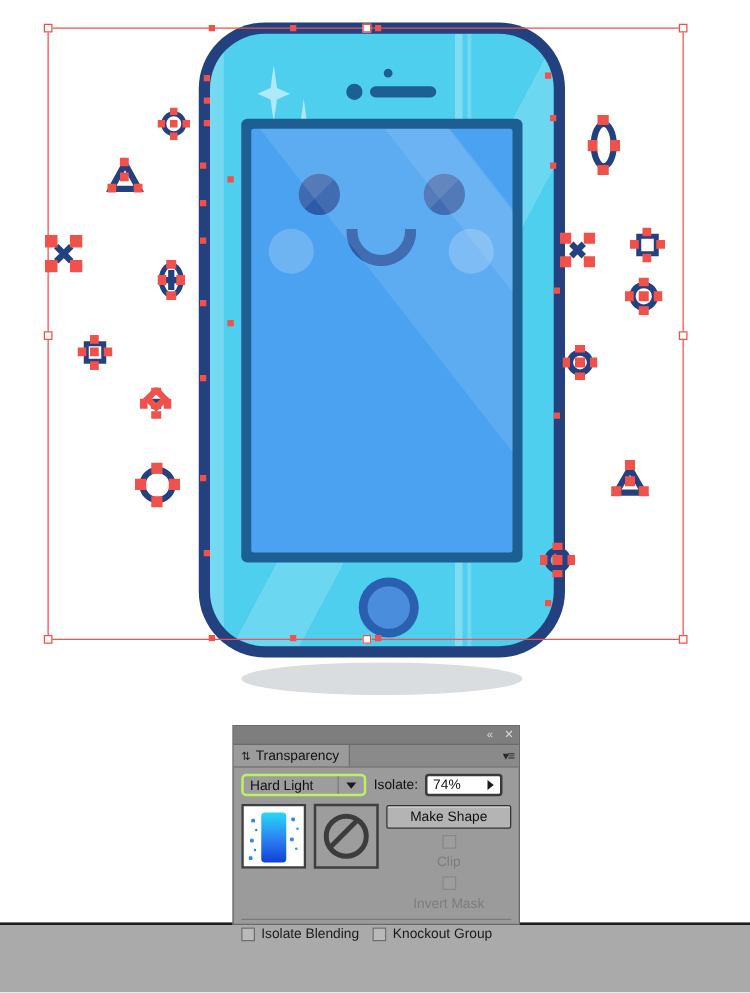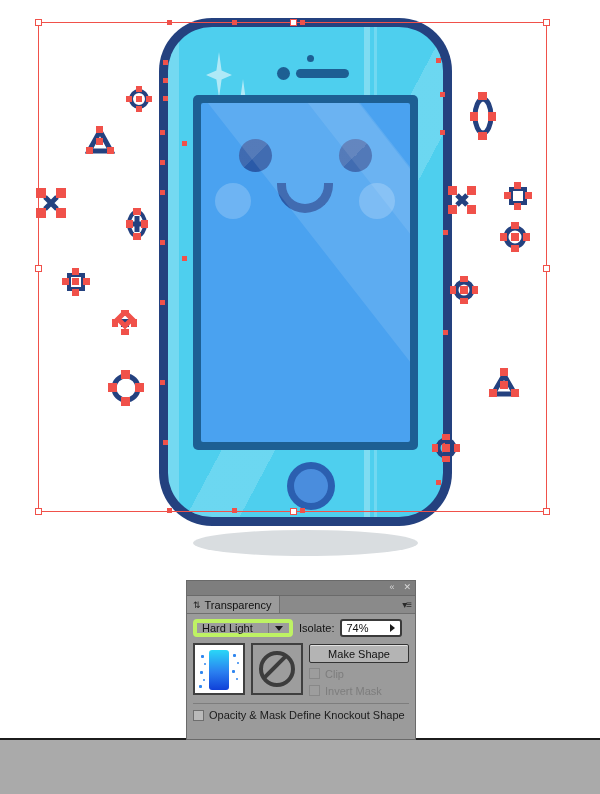--- a/index.html
+++ b/index.html
@@ -86,22 +86,22 @@
                 border-bottom:1px solid #6f6f6f;display:flex;align-items:center;}
   .tab-active{height:17px;padding:0 8px 0 6px;background:#9b9b9b;
               display:flex;align-items:center;gap:4px;color:#111;
               font-size:11px;border-right:1px solid #6f6f6f;}
   .tab-grip{font-size:9px;color:#222;}
   .tab-rest{flex:1;height:17px;background:#8a8a8a;}
   .panel-menu{position:absolute;right:4px;top:3px;font-size:10px;color:#2a2a2a;letter-spacing:-1px;}
 
   .row-blend{display:flex;align-items:center;padding:5px 6px 3px 6px;gap:6px;}
   .blend-select{position:relative;width:100px;height:18px;background:#9d9d9d;
-                border:4px solid #bef264;border-radius:4px;box-sizing:border-box;
-                display:flex;align-items:center;}
+                border:2px solid #bef264;border-radius:4px;box-sizing:border-box;
+                display:flex;align-items:flex-end;}
   .blend-select .val{padding-left:5px;font-size:11px;color:#111;flex:1;}
   .blend-select .arrowbox{width:20px;height:100%;border-left:1px solid #7a7a7a;
                           display:flex;align-items:center;justify-content:center;}
   .caret-d{width:0;height:0;border-left:4px solid transparent;border-right:4px solid transparent;border-top:5px solid #1a1a1a;}
   .op-label{font-size:11px;color:#111;}
   .op-field{position:relative;width:62px;height:18px;background:#fff;
             border:2px solid #3a3a3a;border-radius:3px;box-sizing:border-box;
             display:flex;align-items:center;}
   .op-field .val{padding-left:4px;font-size:11px;color:#111;flex:1;}
   .op-field .arrowbox{width:16px;height:100%;display:flex;align-items:center;justify-content:center;}
@@ -113,21 +113,21 @@
                background:linear-gradient(180deg,#2ad7f7 0%,#2a7ff0 55%,#1040d8 100%);}
   .tdot{position:absolute;background:#2f86ef;border-radius:1px;}
   .mask-thumb{width:52px;height:52px;background:#9d9d9d;border:2px solid #3f3f3f;box-sizing:border-box;
               display:flex;align-items:center;justify-content:center;}
   .no-sym{width:28px;height:28px;border-radius:50%;border:4px solid #3c3c3c;position:relative;}
   .no-sym:after{content:"";position:absolute;left:-3px;top:10px;width:30px;height:4px;background:#3c3c3c;transform:rotate(-45deg);}
   .rightcol{flex:1;display:flex;flex-direction:column;gap:5px;padding-top:1px;}
   .make-mask{height:17px;background:#b4b4b4;border:1px solid #333;border-radius:2px;
              display:flex;align-items:center;justify-content:center;font-size:11px;color:#111;
              box-shadow:inset 0 1px 0 #e2e2e2;}
-  .chk-line{display:flex;gap:5px;font-size:11px;}
+  .chk-line{display:flex;align-items:center;gap:5px;font-size:11px;flex-direction:column;}
   .chk{width:11px;height:11px;background:#b9b9b9;border:1px solid #6e6e6e;box-sizing:border-box;}
   .chk.dis{background:#9d9d9d;border-color:#888;}
   .dis-txt{color:#7d7d7d;}
   .divider{height:1px;background:#7d7d7d;margin:6px 6px 0 6px;}
   .row-chk{display:flex;align-items:center;gap:5px;padding:5px 6px 0 6px;}
   .row-chk2{display:flex;align-items:center;gap:5px;padding:5px 6px 0 6px;}
 </style>
 </head>
 <body>
 
@@ -420,21 +420,23 @@
         </div>
         <div class="chk-line">
           <span class="chk dis"></span>
           <span class="dis-txt">Invert Mask</span>
         </div>
       </div>
     </div>
 
     <div class="divider"></div>
 
-
-    <div class="row-chk2">
+    <div class="row-chk">
       <span class="chk"></span>
-      <span>Opacity &amp; Mask Define Knockout Shape</span>
-    </div>
+      <span>Isolate Blending</span>
+      <span class="chk" style="margin-left:6px"></span>
+      <span>Knockout Group</span>
+    </div>
+
 
   </div>
 
 </div>
 
 </body></html>

